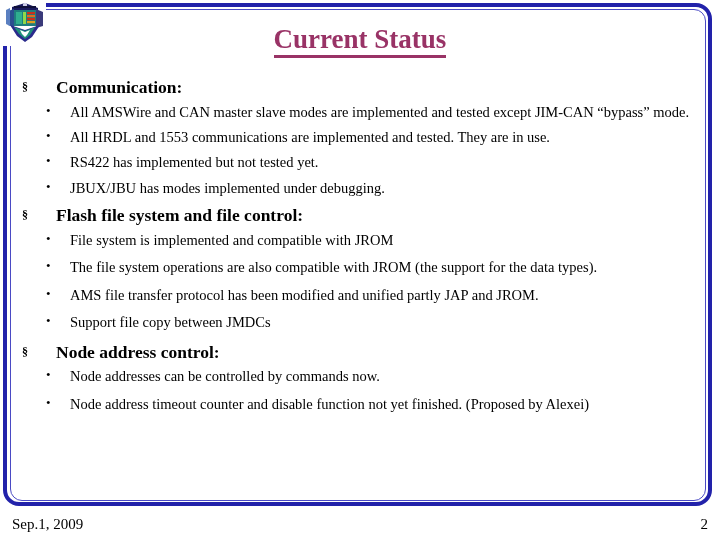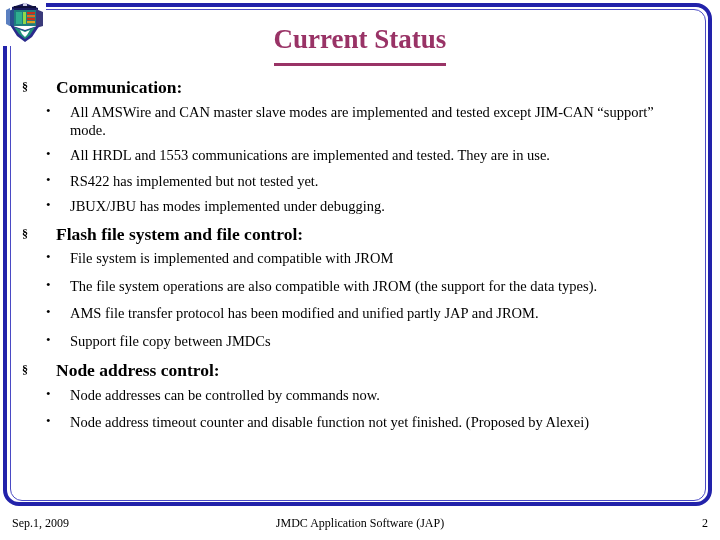--- a/index.html
+++ b/index.html
@@ -61,21 +61,21 @@
     width: 720px;
     text-align: center;
     font-size: 27px;
     font-weight: bold;
     color: #993366;
     font-family: "Liberation Serif", "DejaVu Serif", serif;
     letter-spacing: 0px;
   }
   #title span.t {
     border-bottom: 3px solid #993366;
-    padding-bottom: 9px;
+    padding-bottom: 1px;
   }
 
   
   #content {
     position: absolute;
     left: 22px; top: 74px;
     width: 672px;
   }
   .section { margin: 0; }
 
@@ -123,21 +123,21 @@
 
   .sec2 .bullet { margin-bottom: 9px; }
   .sec3 .bullet { margin-bottom: 9px; }
 
   
   #footer {
     position: absolute;
     left: 0; top: 516px;
     width: 720px;
     height: 24px;
-    font-size: 12px;
+    font-size: 15px;
     color: #000;
   }
   #footer .f-date  { position: absolute; left: 12px;  top: 0; }
   #footer .f-mid   { position: absolute; left: 0; top: 0; width: 720px; text-align: center; }
   #footer .f-page  { position: absolute; right: 12px; top: 0; }
 </style>
 </head>
 <body>
 
 <div id="slide">
@@ -174,21 +174,21 @@
   <div id="content">
 
     <div class="section sec1">
       <div class="sec-head">
         <span class="marker">§</span>
         <span class="sec-text">Communication:</span>
       </div>
       <div class="bullets">
         <div class="bullet">
           <span class="dot">•</span>
-          <span class="btext">All AMSWire and CAN master slave modes are implemented and tested except JIM-CAN “support” mode.</span>
+          <span class="btext">All AMSWire and CAN master slave modes are implemented and tested except JIM-CAN “bypass” mode.</span>
         </div>
         <div class="bullet">
           <span class="dot">•</span>
           <span class="btext">All HRDL and 1553 communications are implemented and tested. They are in use.</span>
         </div>
         <div class="bullet">
           <span class="dot">•</span>
           <span class="btext">RS422 has implemented but not tested yet.</span>
         </div>
         <div class="bullet">
@@ -237,17 +237,16 @@
           <span class="dot">•</span>
           <span class="btext">Node address timeout counter and disable function not yet finished. (Proposed by Alexei)</span>
         </div>
       </div>
     </div>
 
   </div>
 
   <div id="footer">
     <span class="f-date">Sep.1, 2009</span>
-    <span class="f-mid">JMDC Application Software (JAP)</span>
     <span class="f-page">2</span>
   </div>
 
 </div>
 
 </body></html>

